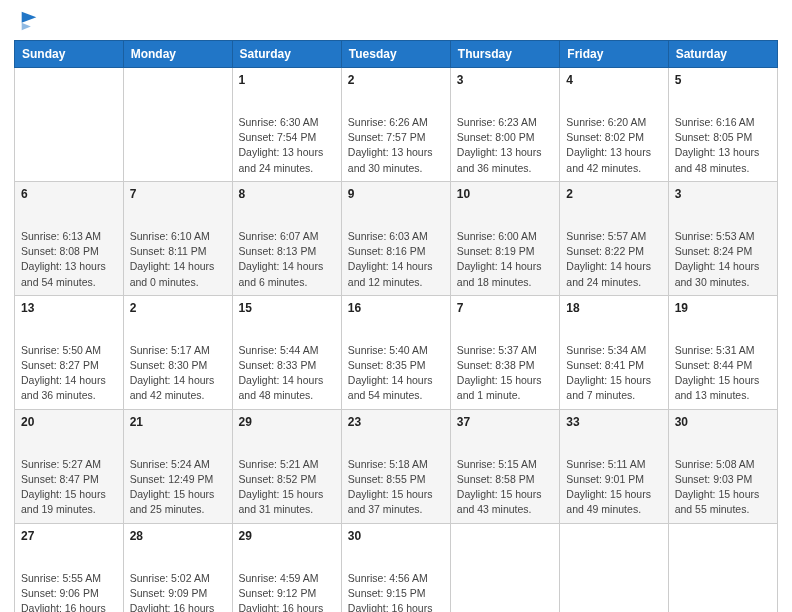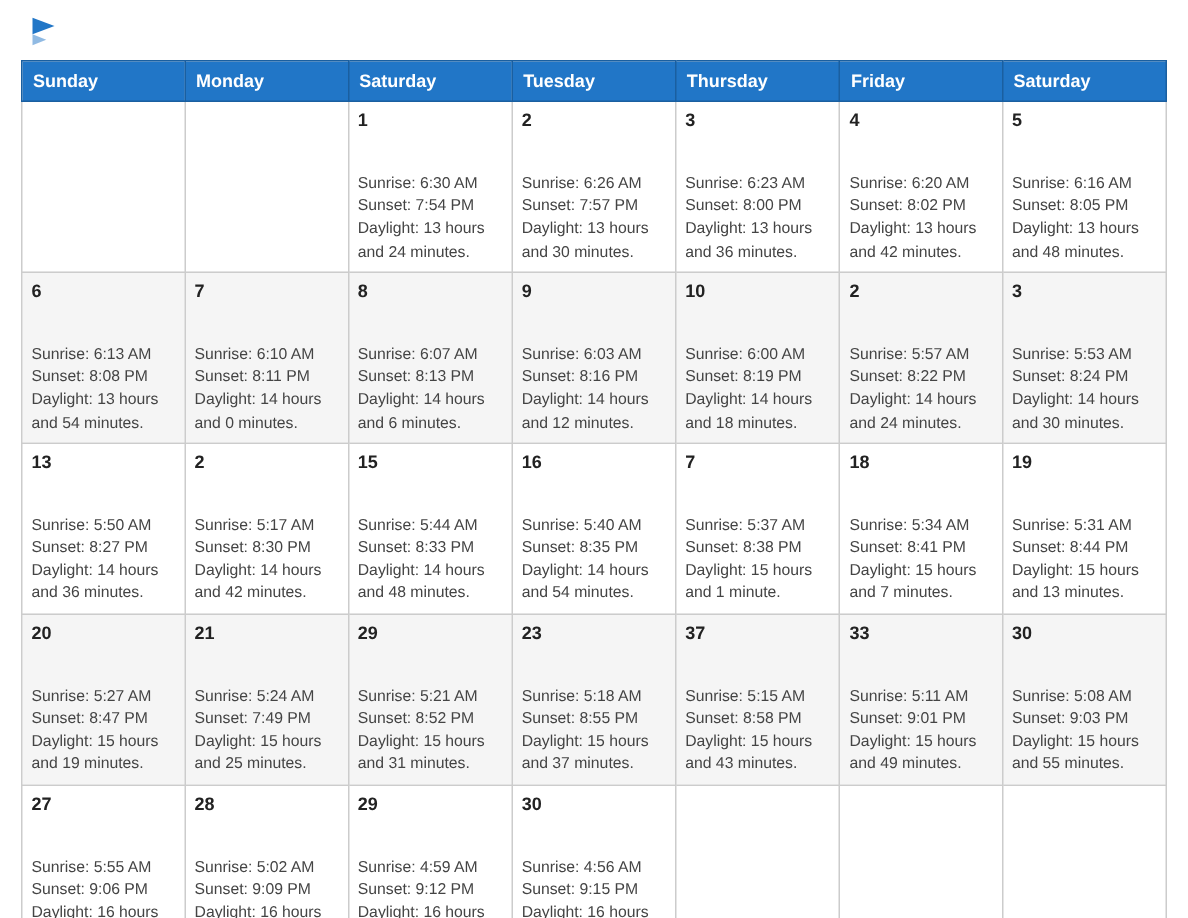--- a/index.html
+++ b/index.html
@@ -274,21 +274,21 @@
           <td>
             <div class="day-num">20</div>
             <div class="day-info">Sunrise: 5:27 AM
 Sunset: 8:47 PM
 Daylight: 15 hours
 and 19 minutes.</div>
           </td>
           <td>
             <div class="day-num">21</div>
             <div class="day-info">Sunrise: 5:24 AM
-Sunset: 7:49 PM
+Sunset: 12:49 PM
 Daylight: 15 hours
 and 25 minutes.</div>
           </td>
           <td>
             <div class="day-num">29</div>
             <div class="day-info">Sunrise: 5:21 AM
 Sunset: 8:52 PM
 Daylight: 15 hours
 and 31 minutes.</div>
           </td>

